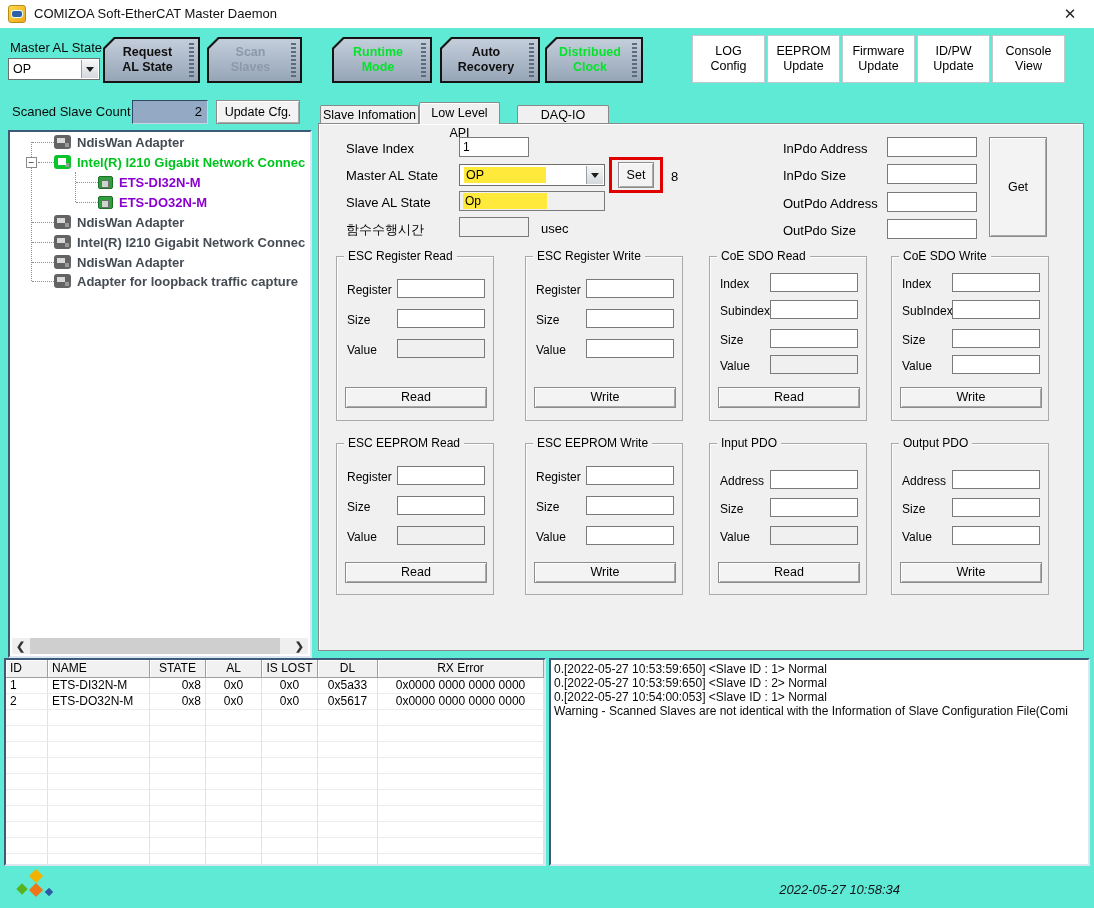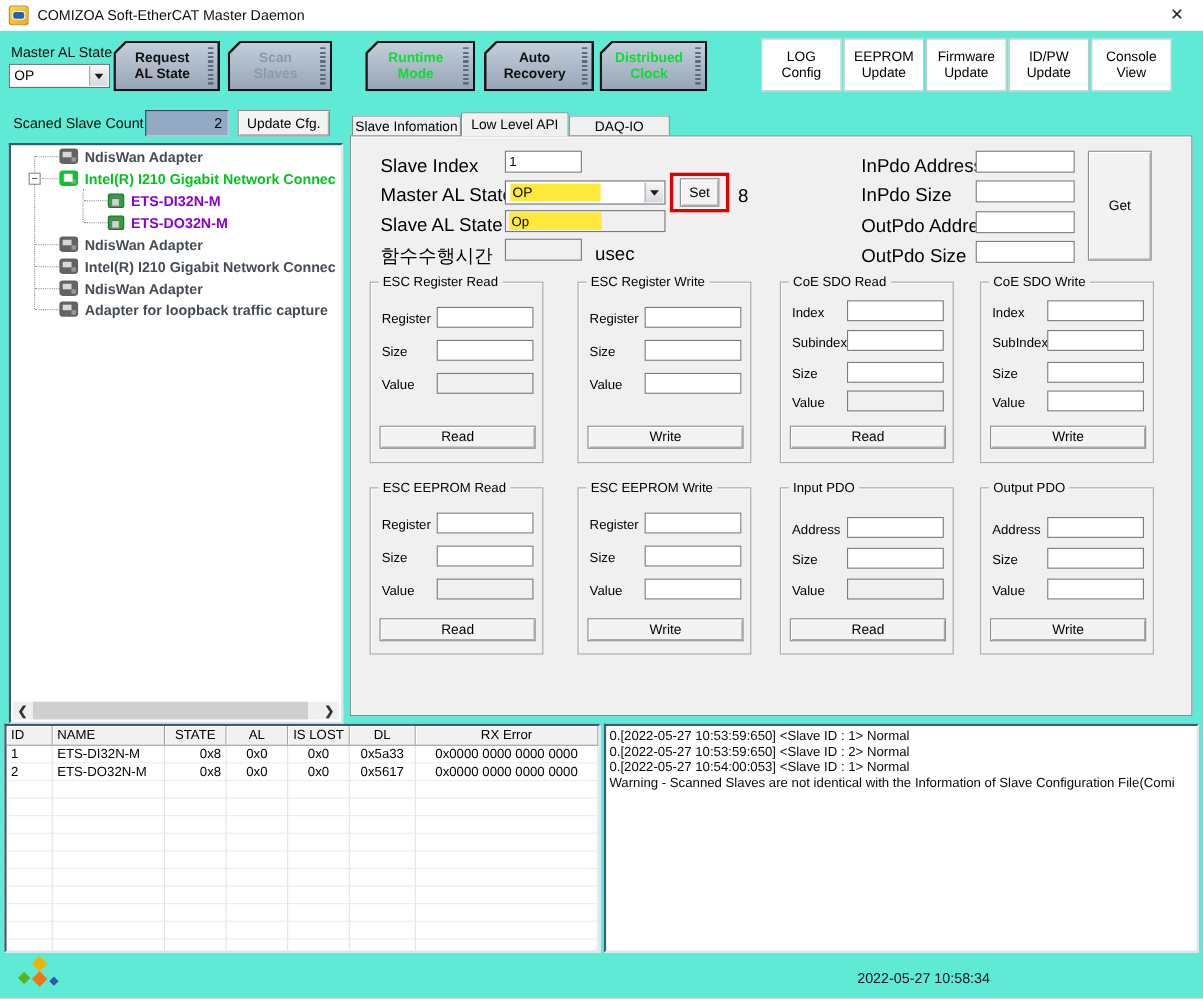--- a/index.html
+++ b/index.html
@@ -53,21 +53,21 @@
   .chip-icon::after { content:""; position:absolute; left:2px; top:3px; width:6px; height:6px; background:#cdd6cd; border:1px solid #6b6f6b; }
   .expander { position:absolute; width:11px; height:11px; background:#fff; border:1px solid #8a8a8a; font-size:10px; line-height:9px; text-align:center; color:#222; }
   .hscroll { position:absolute; left:2px; right:2px; bottom:2px; height:16px; background:#efefef; }
   .hthumb { position:absolute; left:18px; right:28px; top:0; bottom:0; background:#cfcfcf; }
   .harrow { position:absolute; top:2px; font-size:11px; font-weight:bold; color:#333; }
 
   
   .tab { position:absolute; height:19px; background:#f0f0f0; border:1px solid #8a8a8a; border-bottom:none; border-radius:2px 2px 0 0; font-size:12.5px; color:#000; text-align:center; line-height:18px; }
   .tab.active { z-index:6; box-shadow:inset 1px 1px 0 #fff; }
   .main-panel { position:absolute; left:318px; top:95px; width:766px; height:528px; background:#f0f0f0; border:1px solid #8a8a8a; box-shadow:inset 1px 1px 0 #ffffff; z-index:3; }
-  .flabel { position:absolute; font-size:17px; color:#000; white-space:nowrap; }
+  .flabel { position:absolute; font-size:13px; color:#000; white-space:nowrap; }
   .tb { position:absolute; background:#fff; border:1px solid #7a7a7a; font-family:"Liberation Sans",sans-serif; font-size:12px; color:#000; padding:0 3px; }
   .tb.dis { background:#f0f0f0; }
   .hl { background:#ffe93a; }
   .redbox { position:absolute; border:3px solid #e00000; }
   .setbtn { position:absolute; }
   .getbtn { position:absolute; }
 
   .groupbox { position:absolute; width:158px; border:1px solid #a9a9a9; box-shadow:1px 1px 0 #fdfdfd inset; }
   .gb-title { position:absolute; top:-8px; left:7px; background:#f0f0f0; padding:0 4px; font-size:12px; color:#000; white-space:nowrap; }
   .gb-label { position:absolute; left:10px; font-size:12px; color:#000; }
@@ -78,21 +78,21 @@
   .table-panel { position:absolute; left:4px; top:630px; width:542px; height:208px; background:#fff; border:2px solid; border-color:#3d5a78 #dbe6f1 #dbe6f1 #3d5a78; overflow:hidden; }
   .hrow, .drow { display:flex; width:100%; }
   .hcell { height:18px; background:#f1f1f1; border-right:1px solid #9f9f9f; border-bottom:1px solid #9f9f9f; box-shadow:inset 1px 1px 0 #fff; font-size:12px; color:#000; line-height:17px; padding:0 4px; flex:none; }
   .dcell { height:16px; border-right:1px solid #e2e2e2; border-bottom:1px solid #ececec; font-size:12px; color:#000; line-height:15px; padding:0 4px; flex:none; white-space:nowrap; overflow:hidden; }
   .c0{width:42px;} .c1{width:102px;} .c2{width:56px;text-align:right;} .c3{width:56px;text-align:center;} .c4{width:56px;text-align:center;} .c5{width:60px;text-align:center;} .c6{flex:1 1 auto;text-align:center;}
   .hc{text-align:center;}
   .log-panel { position:absolute; left:549px; top:630px; width:541px; height:208px; background:#fff; border:2px solid; border-color:#3d5a78 #dbe6f1 #dbe6f1 #3d5a78; overflow:hidden; padding:2px 0 0 3px; }
   .log-line { font-size:12px; color:#0a0a0a; line-height:14px; white-space:nowrap; }
 
   
-  .statusbar { position:absolute; left:0; top:838px; width:914px; height:42px; }
+  .statusbar { position:absolute; left:0; top:838px; width:914px; height:42px;font-style:italic; }
   .logo { position:absolute; left:16px; top:4px; width:46px; height:36px; }
   .dmd { position:absolute; background:transparent; transform:rotate(45deg); }
   .d-gold { left:15px; top:1px; width:7px; height:7px; border:5px solid #f2b200; }
   .d-green { left:2px; top:15px; width:6px; height:6px; border:4px solid #58b41e; }
   .d-orange { left:15px; top:15px; width:7px; height:7px; border:5px solid #ee7616; }
   .d-blue { left:30px; top:19px; width:4px; height:4px; border:3px solid #2b5ba6; }
   .timestamp { position:absolute; right:14px; top:16px; font-size:13px; color:#14141c; }
 </style>
 </head>
 <body>
@@ -215,21 +215,21 @@
       </div>
 
       <div class="hscroll">
         <span class="harrow" style="left:4px;">❮</span>
         <div class="hthumb"></div>
         <span class="harrow" style="right:4px;">❯</span>
       </div>
     </div>
 
     <div class="tab" style="left:320px;top:77px;width:99px;">Slave Infomation</div>
-    <div class="tab active" style="left:419px;top:74px;width:98px;height:22px;line-height:20px;">Low Level API</div>
+    <div class="tab active" style="left:419px;top:74px;width:81px;height:22px;line-height:20px;">Low Level API</div>
     <div class="tab" style="left:517px;top:77px;width:92px;">DAQ-IO</div>
 
     <div class="main-panel">
 
       <span class="flabel" style="left:27px;top:17px;">Slave Index</span>
       <input class="tb" style="left: 140px; top: 13px; width: 70px; height: 20px;" value="1">
 
       <span class="flabel" style="left:27px;top:44px;">Master AL State</span>
       <div class="combo" style="left:140px;top:40px;width:146px;height:22px;">
         <span class="cval"><span class="hl" style="padding:1px 62px 1px 2px;">OP</span></span>

